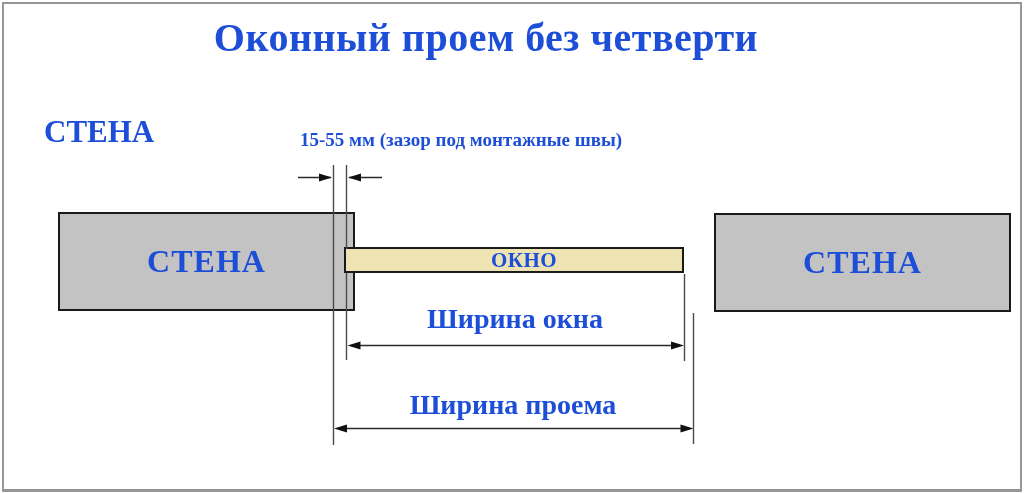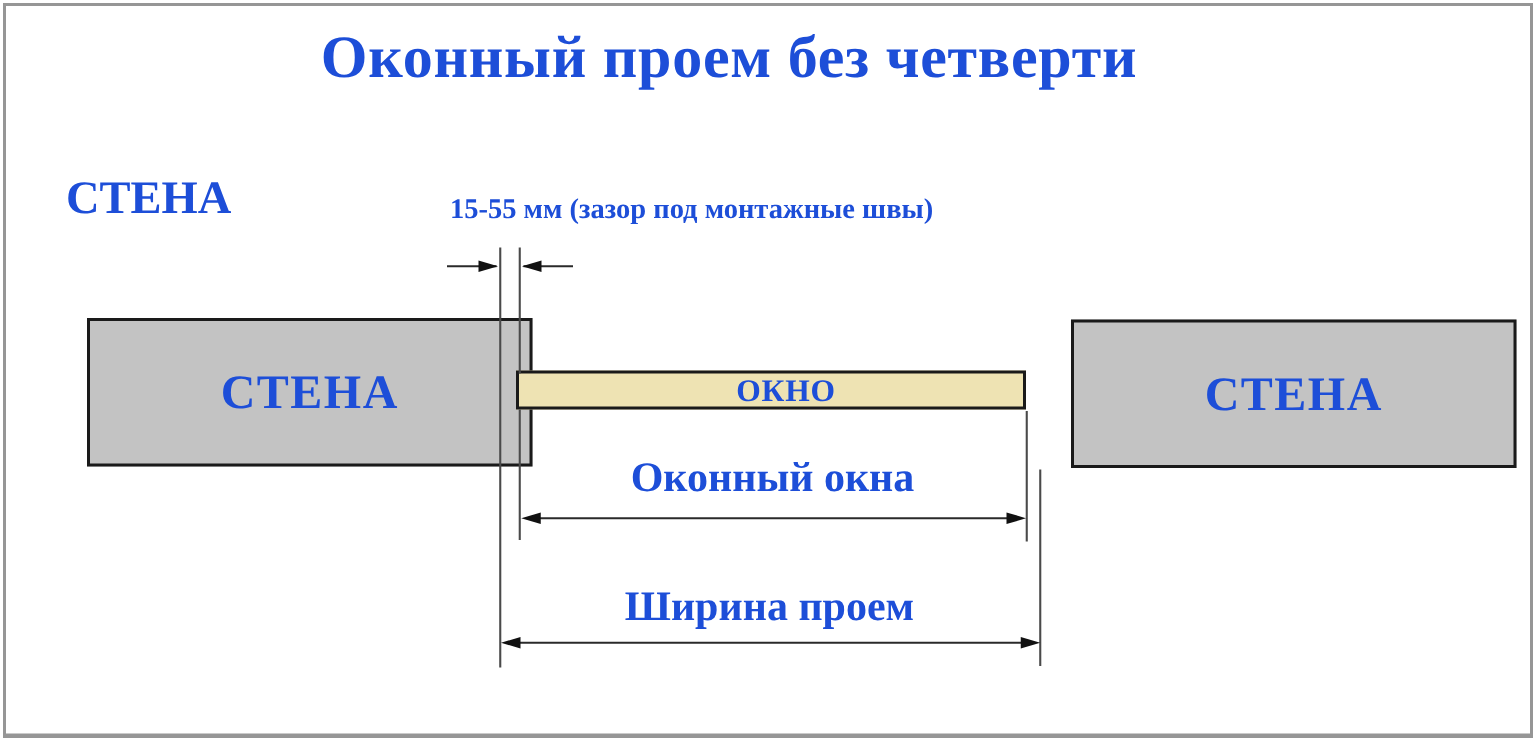--- a/index.html
+++ b/index.html
@@ -118,24 +118,24 @@
   </div>
 
   <div class="wall wall-right">
     <span class="wall-label">СТЕНА</span>
   </div>
 
   <div class="window-bar">
     <span class="window-label">ОКНО</span>
   </div>
 
-  <div class="dim-label window-width-label">Оконный окна</div>
+  <div class="dim-label window-width-label">Ширина окна</div>
 
 
-  <div class="dim-label opening-width-label">Ширина проем</div>
+  <div class="dim-label opening-width-label">Ширина проема</div>
 
   <svg class="lines-layer" width="1024" height="494" viewBox="0 0 1024 494" xmlns="http://www.w3.org/2000/svg">
 
     <g stroke="#4a4a4a" stroke-width="1.4" fill="none">
       <line x1="333.5" y1="165" x2="333.5" y2="445"></line>
       <line x1="346.5" y1="165" x2="346.5" y2="249"></line>
       <line x1="346.5" y1="273" x2="346.5" y2="360"></line>
       <line x1="684.5" y1="274" x2="684.5" y2="361"></line>
       <line x1="693.5" y1="313" x2="693.5" y2="444"></line>
     </g>

